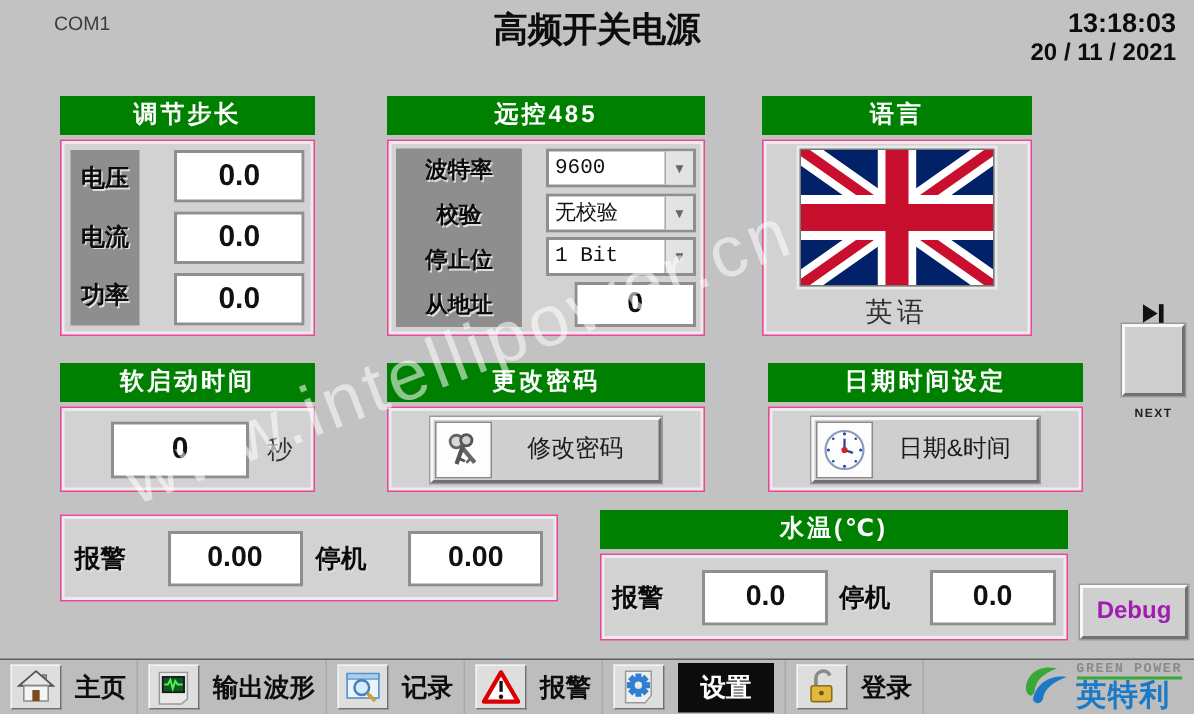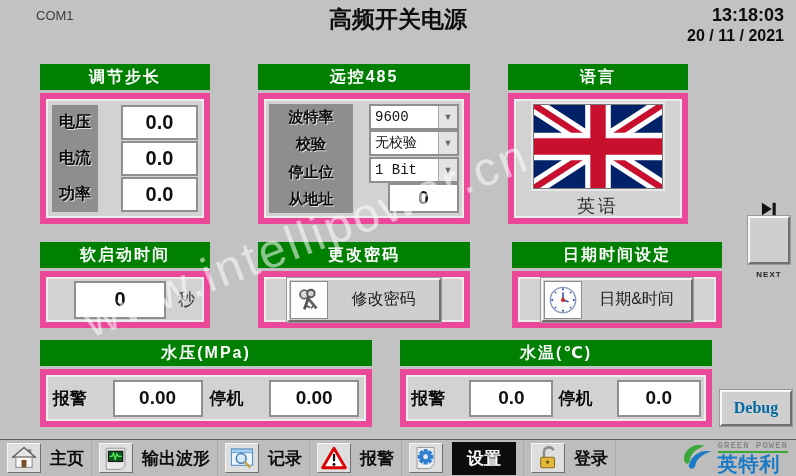--- a/index.html
+++ b/index.html
@@ -8,21 +8,21 @@
   
   .com{position:absolute;left:36px;top:8px;font-size:13px;color:#3d3d3d;}
   .title{position:absolute;left:0;right:0;top:4px;text-align:center;font-size:23px;font-weight:bold;color:#0d0d0d;}
   .clock{position:absolute;right:12px;top:4px;text-align:right;font-weight:bold;color:#0d0d0d;}
   .clock .t{font-size:18px;line-height:22px;}
   .clock .d{font-size:16px;line-height:20px;}
   
   .panel{position:absolute;}
   .p-head{height:26px;line-height:26px;background:#008000;color:#fff;font-size:16px;font-weight:bold;
           text-align:center;letter-spacing:2px;}
-  .p-body{margin-top:3px;background:#d2d2d2;border:6px solid #ec4899;box-shadow:inset 0 0 0 2px #ececec;
+  .p-body{margin-top:3px;background:#d2d2d2;border:1px solid #ec4899;box-shadow:inset 0 0 0 2px #ececec;
           box-sizing:border-box;}
   .valbox{background:#fff;border:2px solid #8f8f8f;display:flex;align-items:center;justify-content:center;
           font-weight:bold;color:#111;box-sizing:border-box;margin-left:19px;}
   .lbl{font-weight:bold;color:#0b0b0b;text-shadow:1px 1px 0 #dedede;}
   
   #p-step{left:40px;top:64px;width:170px;}
   #p-step .p-body{height:131px;display:flex;padding:6px;}
   #p-step .lcol{width:46px;background:#8e8e8e;display:flex;flex-direction:column;justify-content:space-around;
                 align-items:center;margin-right:4px;}
   #p-step .lcol .lbl{font-size:16px;}
@@ -67,21 +67,21 @@
   #p-wp{left:40px;top:340px;width:332px;}
   #p-wt{left:400px;top:340px;width:312px;}
   #p-wp .p-body,#p-wt .p-body{height:58px;display:flex;align-items:center;justify-content:space-evenly;}
   #p-wp .lbl,#p-wt .lbl{font-size:17px;}
   #p-wp .valbox{width:90px;height:37px;font-size:19px;}
   #p-wt .valbox{width:84px;height:37px;font-size:19px;}
   
   .next-btn{position:absolute;left:748px;top:216px;width:42px;height:48px;flex-direction:column;justify-content:center;gap:48px;}
   .next-cap{font-size:8px;font-weight:bold;color:#222;letter-spacing:1px;margin-top:1px;}
   .debug-btn{position:absolute;left:720px;top:390px;width:72px;height:36px;justify-content:center;
-             font-size:16px;font-weight:bold;color:#0369a1;font-family:Liberation Serif, serif;}
+             font-size:16px;font-weight:bold;color:#a21caf;}
   
   .toolbar{position:absolute;left:0;top:439px;width:796px;height:37px;background:#bdbdbd;
            border-top:1px solid #5f5f5f;display:flex;align-items:center;box-sizing:border-box;}
   .tb-item{display:flex;align-items:center;height:100%;padding:0 7px;border-right:1px solid #a9a9a9;cursor:pointer;}
   .tb-icon{width:34px;height:30px;background:#dedede;border-top:1px solid #f4f4f4;border-left:1px solid #f4f4f4;
            border-right:1px solid #6f6f6f;border-bottom:1px solid #6f6f6f;display:flex;align-items:center;
            justify-content:center;margin-right:9px;box-sizing:border-box;}
   .tb-label{font-size:17px;font-weight:bold;color:#0d0d0d;white-space:nowrap;}
   .tb-label.active{background:#0c0c0c;color:#fff;padding:5px 15px;}
   .logo{margin-left:auto;display:flex;align-items:center;padding-right:8px;}
@@ -213,21 +213,20 @@
             <line x1="16" y1="16" x2="22" y2="18" stroke="#2244aa" stroke-width="1.6"></line>
             <circle cx="16" cy="16" r="2.2" fill="#d42222"></circle>
           </svg>
         </span>
         <span class="btn-cap">日期&amp;时间</span>
       </div>
     </div>
   </div>
 
   <div class="panel" id="p-wp">
-    <div class="p-head">水压(MPa)</div>
     <div class="p-body">
       <span class="lbl">报警</span>
       <div class="valbox">0.00</div>
       <span class="lbl">停机</span>
       <div class="valbox">0.00</div>
     </div>
   </div>
 
   <div class="panel" id="p-wt">
     <div class="p-head">水温(℃)</div>

